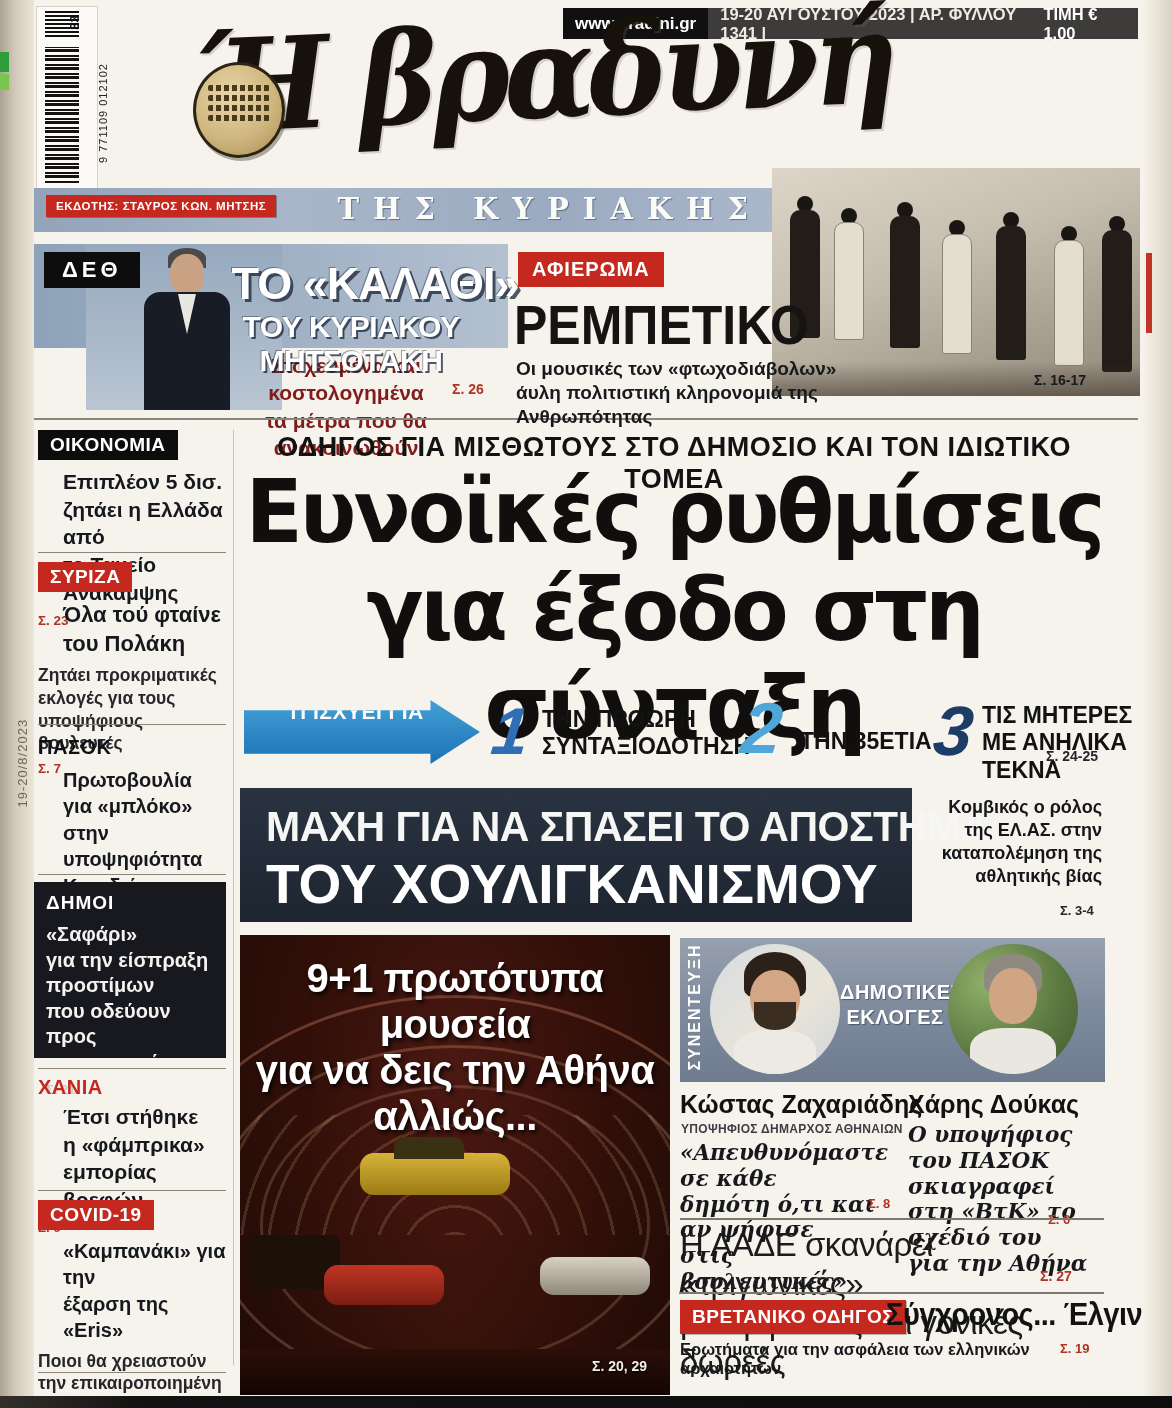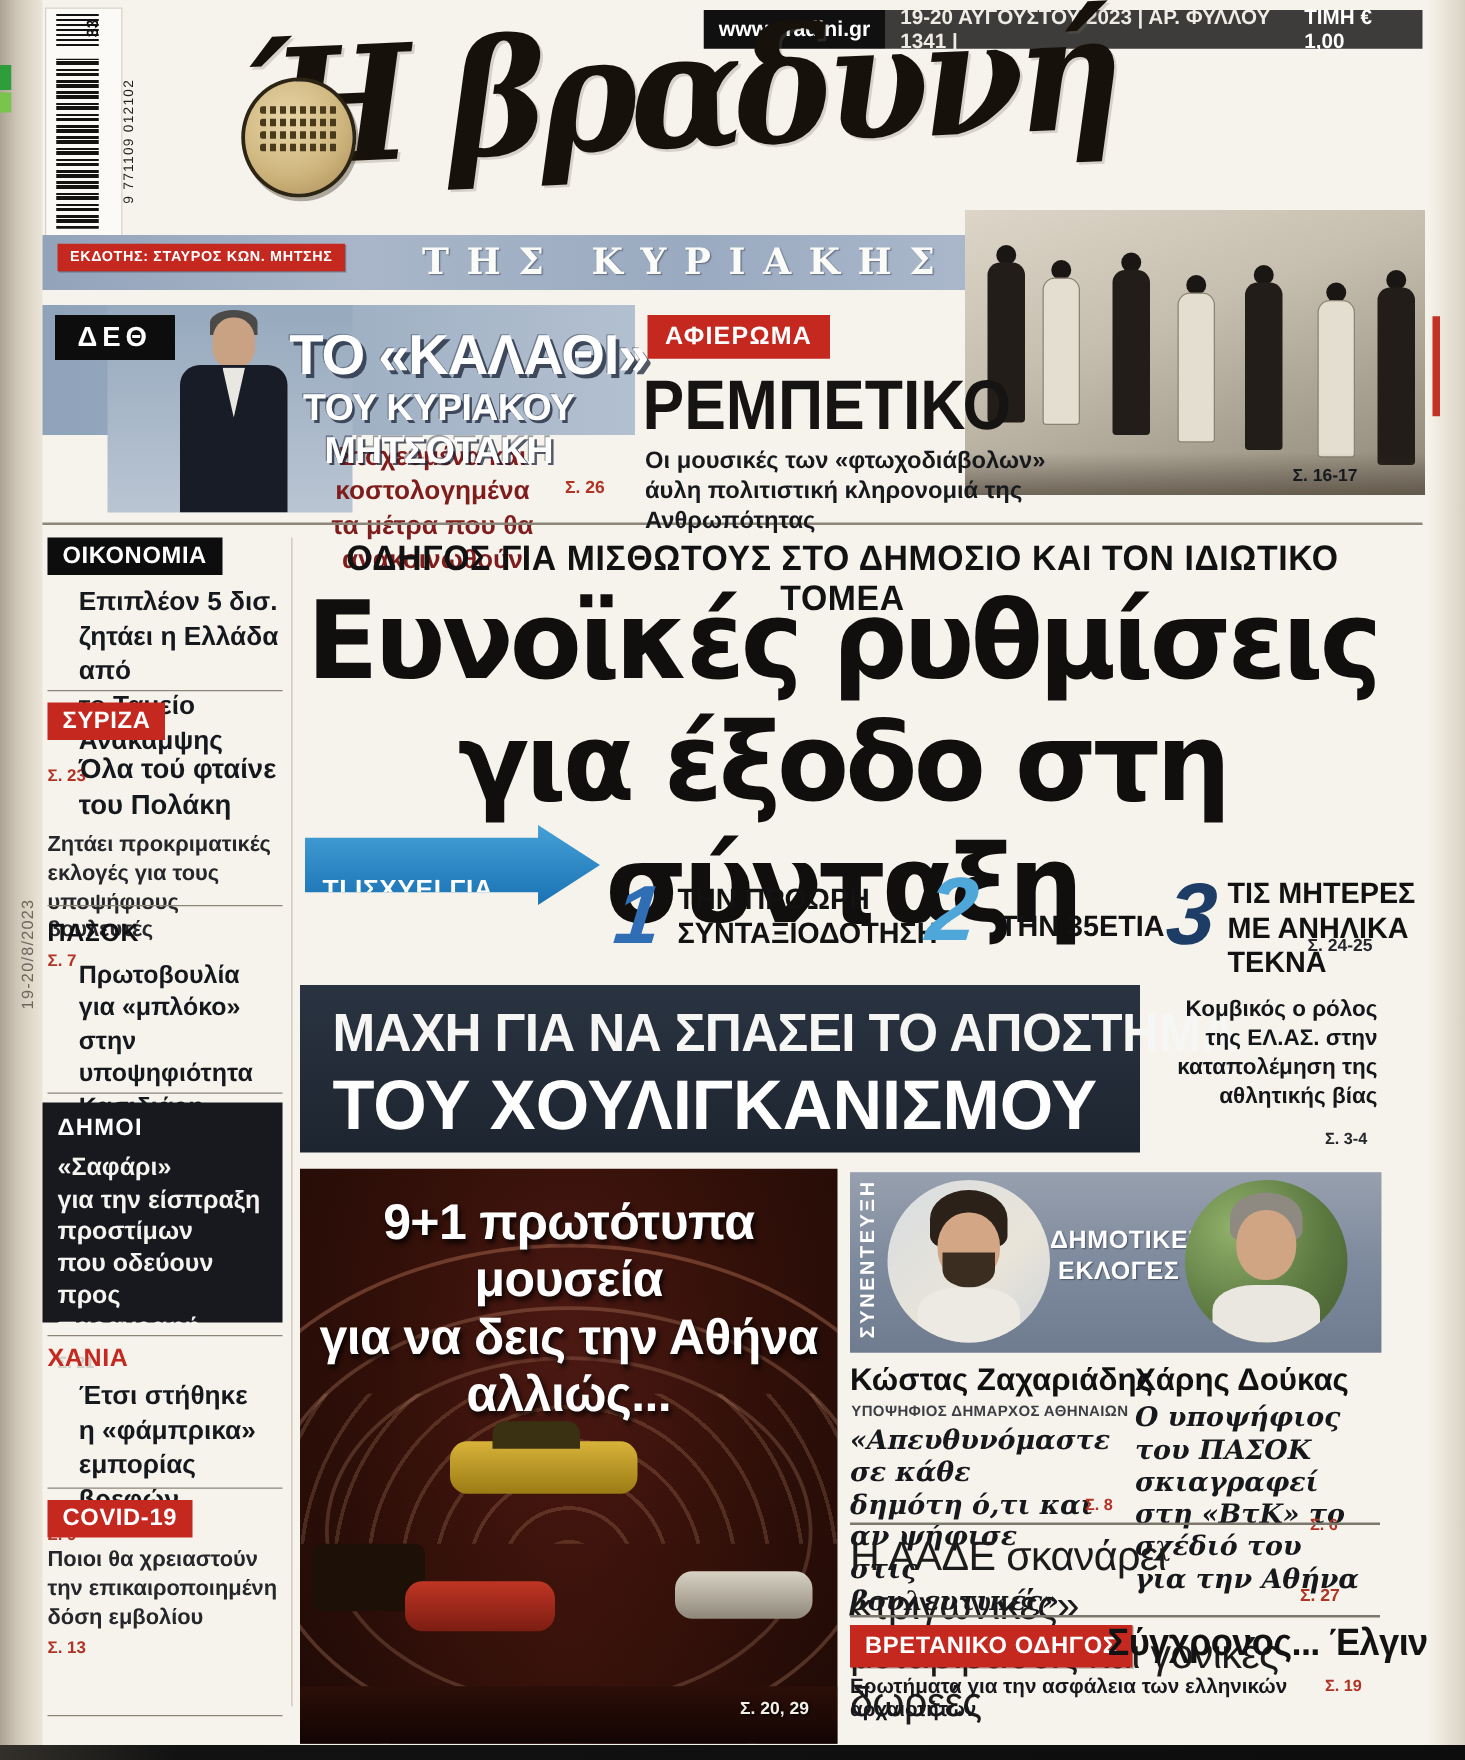--- a/index.html
+++ b/index.html
@@ -132,24 +132,24 @@
   .col-rule { position:absolute; left:233px; top:430px; width:1px; height:935px; background:#c9c2b3; }
 
   
   .kicker { position:absolute; left:240px; top:432px; width:868px; text-align:center;
     font-size:27px; font-weight:900; color:#121212; letter-spacing:.5px; transform:scaleY(1.05); }
   .main-head { position:absolute; left:240px; top:468px; width:868px; text-align:center;
     font-family:"DejaVu Sans", sans-serif; font-size:84px; font-weight:900; color:#100f0e;
     line-height:1.13; letter-spacing:-3px; transform:scaleY(1.03); }
 
   
-  .arrow { position:absolute; left:244px; top:660px; width:236px; height:64px;
+  .arrow { position:absolute; left:244px; top:700px; width:236px; height:64px;
     background:linear-gradient(180deg,#45a0d6 0%,#1a72b4 100%);
     clip-path:polygon(0 16%,79% 16%,79% 0,100% 50%,79% 100%,79% 84%,0 84%);
-    display:flex; align-items:flex-end; }
+    display:flex; align-items:flex-start;padding-left:29px; }
   .arrow span { color:#fff; font-weight:900; font-size:21px; padding-left:14px; letter-spacing:.5px; }
   .num { position:absolute; font-style:italic; font-weight:900; font-size:66px; line-height:1;
     transform:skewX(-6deg); }
   .num1 { left:492px; top:698px; color:#2f6db5; }
   .num2 { left:742px; top:692px; color:#4fa6d9; font-size:72px; }
   .num3 { left:934px; top:696px; color:#1d3d66; font-size:70px; }
   .itemtxt { position:absolute; font-weight:900; font-size:23px; color:#121212; line-height:1.18;
     transform:scaleY(1.02); }
   .it1 { left:542px; top:706px; }
   .it2 { left:800px; top:728px; }
@@ -374,20 +374,22 @@
     <span class="sb-label-red">ΧΑΝΙΑ</span>
     <div class="sb-head pre" style="font-size:21px;margin-top:4px;">Έτσι στήθηκε
 η «φάμπρικα»
 εμπορίας βρεφών</div>
     <div class="sb-page">Σ. 9</div>
   </div>
   <div class="sb-rule" style="top:1190px;"></div>
 
   <div class="sb" style="top:1200px;">
     <span class="sb-badge bg-red">COVID-19</span>
+    <div class="sb-head pre" style="font-size:20px;">«Καμπανάκι» για την
+έξαρση της «Eris»</div>
     <div class="sb-sub pre">Ποιοι θα χρειαστούν
 την επικαιροποιημένη
 δόση εμβολίου</div>
     <div class="sb-page">Σ. 13</div>
   </div>
   <div class="sb-rule" style="top:1372px;"></div>
 
   <div class="kicker">ΟΔΗΓΟΣ ΓΙΑ ΜΙΣΘΩΤΟΥΣ ΣΤΟ ΔΗΜΟΣΙΟ ΚΑΙ ΤΟΝ ΙΔΙΩΤΙΚΟ ΤΟΜΕΑ</div>
   <div class="main-head pre">Ευνοϊκές ρυθμίσεις
 για έξοδο στη σύνταξη</div>

